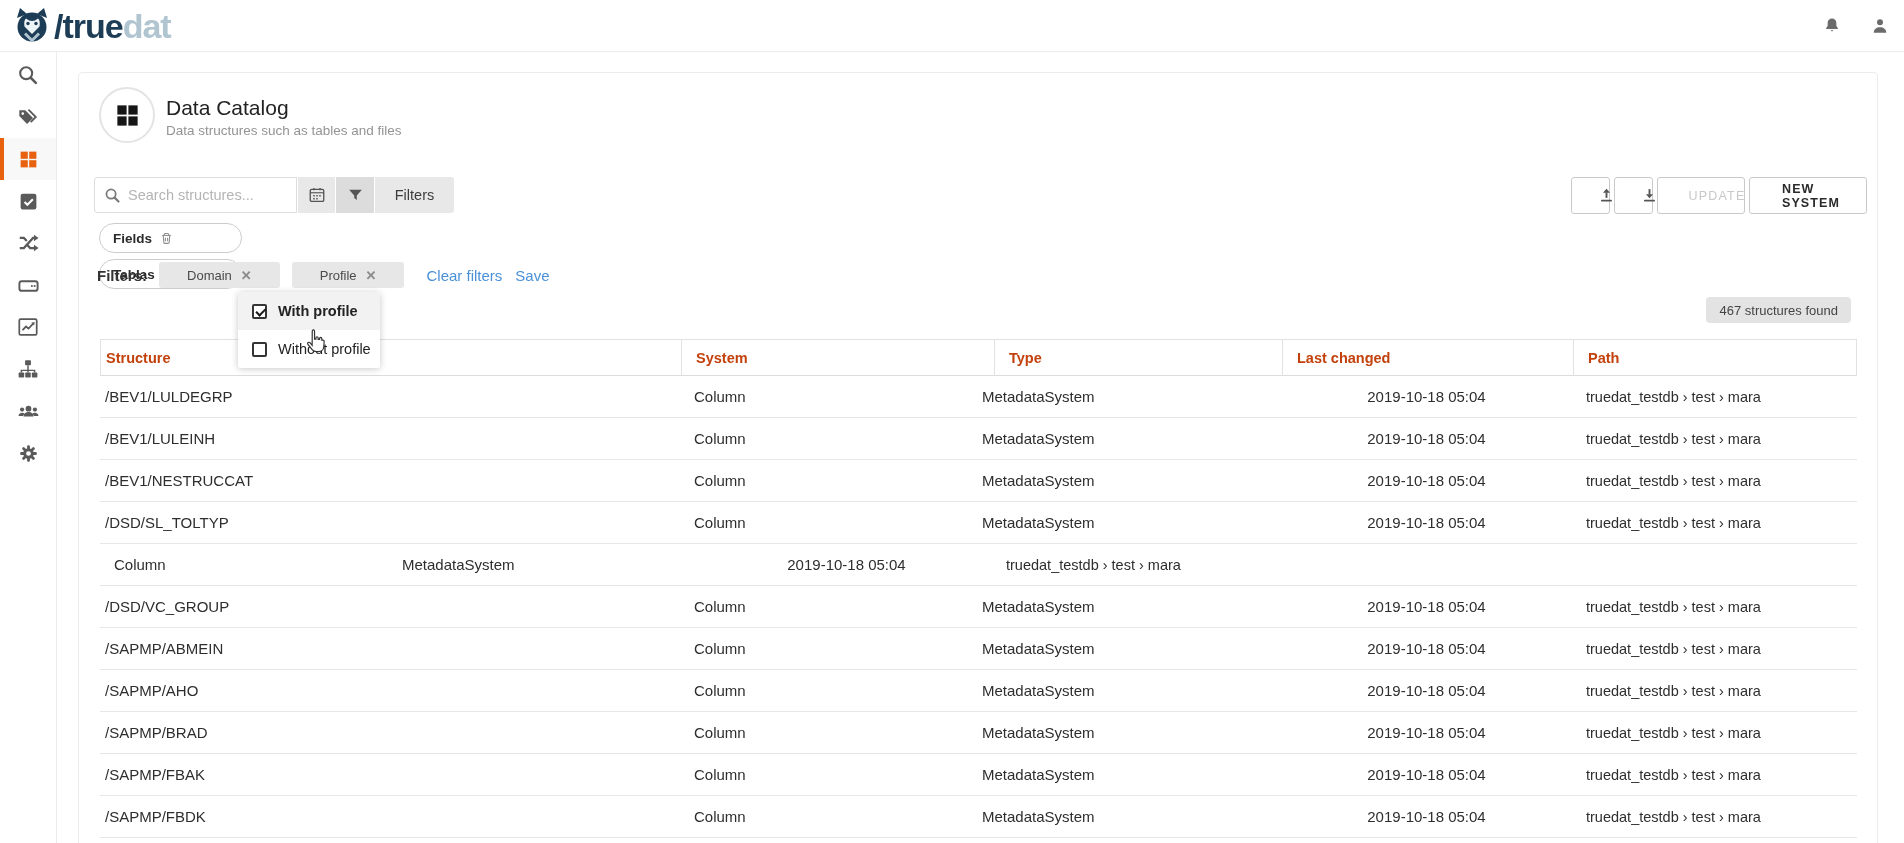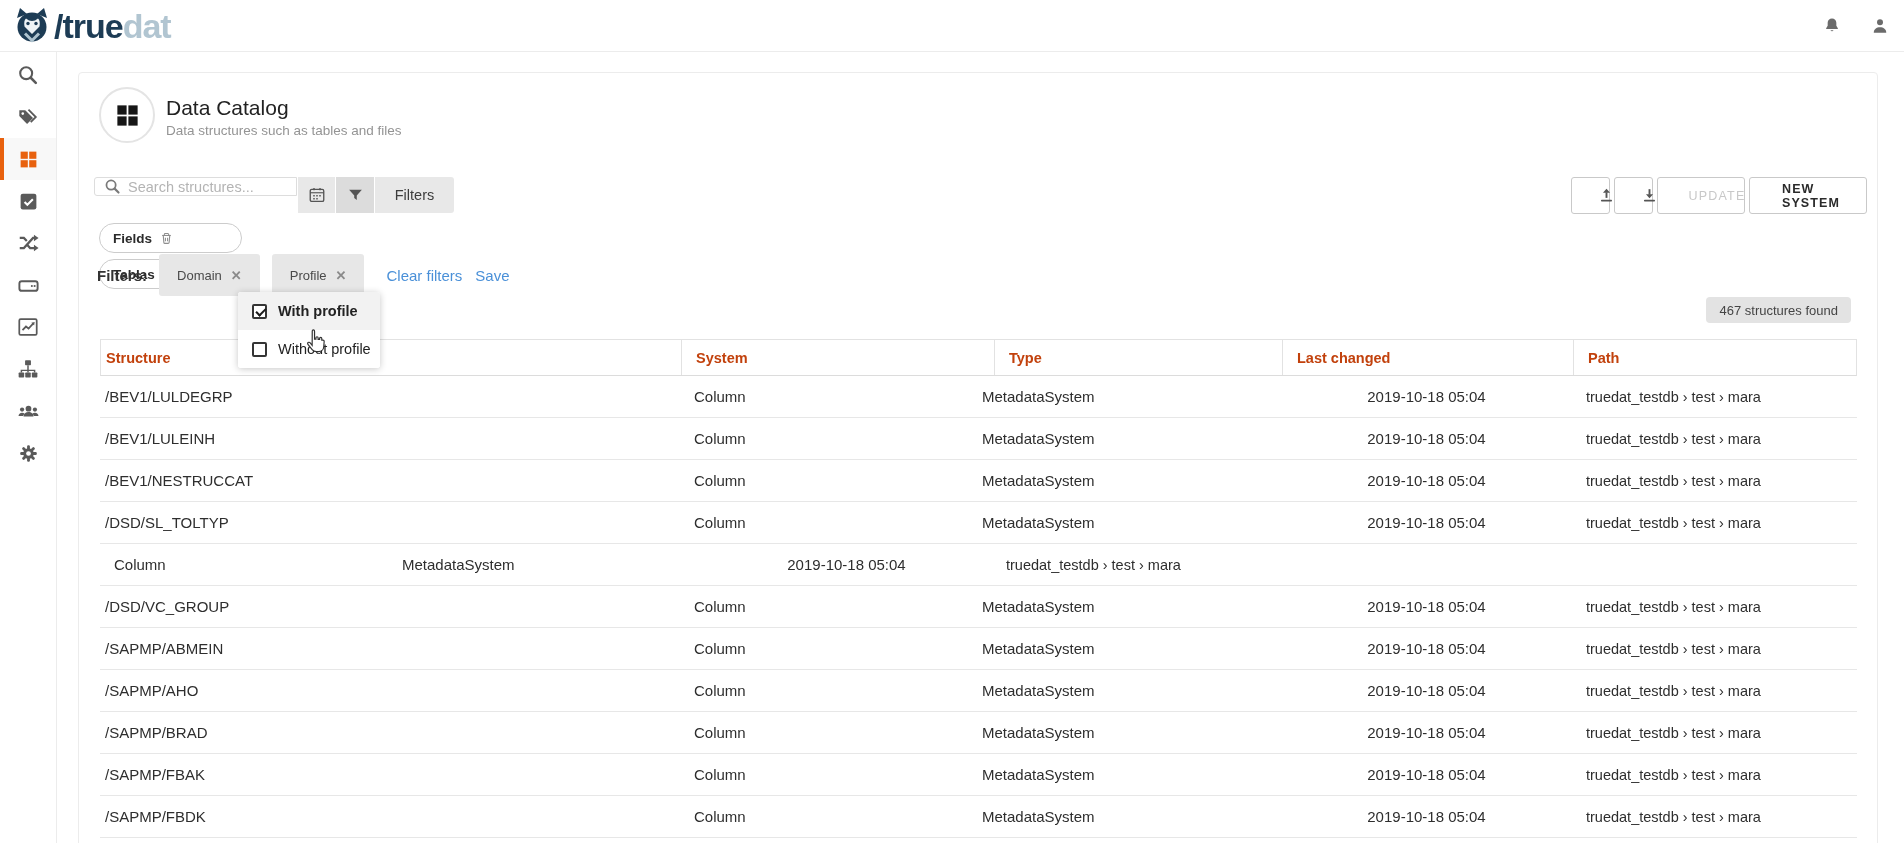--- a/index.html
+++ b/index.html
@@ -30,21 +30,21 @@
   .card { position:absolute; left:21px; top:20px; width:1800px; bottom:-12px; background:#fff;
           border:1px solid #ececec; border-radius:4px; }
 
   .page-badge { position:absolute; left:20px; top:14px; width:56px; height:56px; border-radius:50%;
                 border:2px solid #e4e4e4; display:flex; align-items:center; justify-content:center; color:#161616; }
   .page-title { position:absolute; left:87px; top:23px; font-size:21px; color:#222; font-weight:400; }
   .page-subtitle { position:absolute; left:87px; top:50px; font-size:13.5px; color:#949494; }
 
   
   .toolbar { position:absolute; left:15px; top:104px; height:36px; display:flex; }
-  .search-box { width:203px; height:19px; border:1px solid #ddd; border-radius:3px 0 0 3px; background:#fff;
+  .search-box { width:203px; height:36px; border:1px solid #ddd; border-radius:3px 0 0 3px; background:#fff;
                 display:flex; align-items:center; padding-left:9px; }
   .search-box input { border:none; outline:none; width:160px; font-size:14.5px; color:#444; margin-left:7px;
                       font-family:"Liberation Sans", sans-serif; }
   .search-box input::placeholder { color:#b4b4b4; }
   .tb-btn { height:36px; display:flex; align-items:center; justify-content:center; cursor:pointer; color:#555; }
   .btn-calendar { width:37px; background:#e8e8e8; margin-left:1px; }
   .btn-funnel { width:38px; background:#dcdcdc; margin-left:1px; }
   .btn-filters { width:79px; background:#e8e8e8; margin-left:1px; border-radius:0 3px 3px 0;
                  font-size:14.5px; color:#3c3c3c; }
 
@@ -58,22 +58,22 @@
 
   
   .pills { position:absolute; left:20px; top:150px; display:flex; gap:6px;flex-direction:column; }
   .pill { height:30px; border:1px solid #ccc; border-radius:16px; background:#fff; display:flex;
           align-items:center; padding:0 13px; gap:8px; font-size:13.5px; font-weight:700; color:#2b2b2b; cursor:pointer; }
   .pill .trash { color:#8e8e8e; display:flex; }
 
   
   .filter-bar { position:absolute; left:18px; top:188px; height:28px; display:flex; align-items:center; }
   .filter-label { font-size:15px; font-weight:700; color:#333; margin-right:12px; }
-  .chip { height:42px; background:#e7e7e7; border-radius:3px; display:flex; align-items:center;
-          padding:0 18px; gap:9px; font-size:13px; color:#4a4a4a; margin-right:12px; cursor:pointer; }
+  .chip { height:26px; background:#e7e7e7; border-radius:3px; display:flex; align-items:center;
+          padding:0 28px; gap:9px; font-size:13px; color:#4a4a4a; margin-right:12px; cursor:pointer; }
   .chip .x { color:#8a8a8a; font-weight:700; font-size:13px; }
   .link { color:#4a90d8; font-size:15px; cursor:pointer; }
   .link-clear { margin-left:10px; margin-right:13px; }
 
   
   .results-badge { position:absolute; top:224px; right:26px; height:26px; background:#e3e3e3; border-radius:4px;
                    display:flex; align-items:center; padding:0 13px; font-size:13px; color:#454545; }
 
   
   .dropdown { position:absolute; left:159px; top:219px; width:142px; background:#fff; border-radius:3px;

